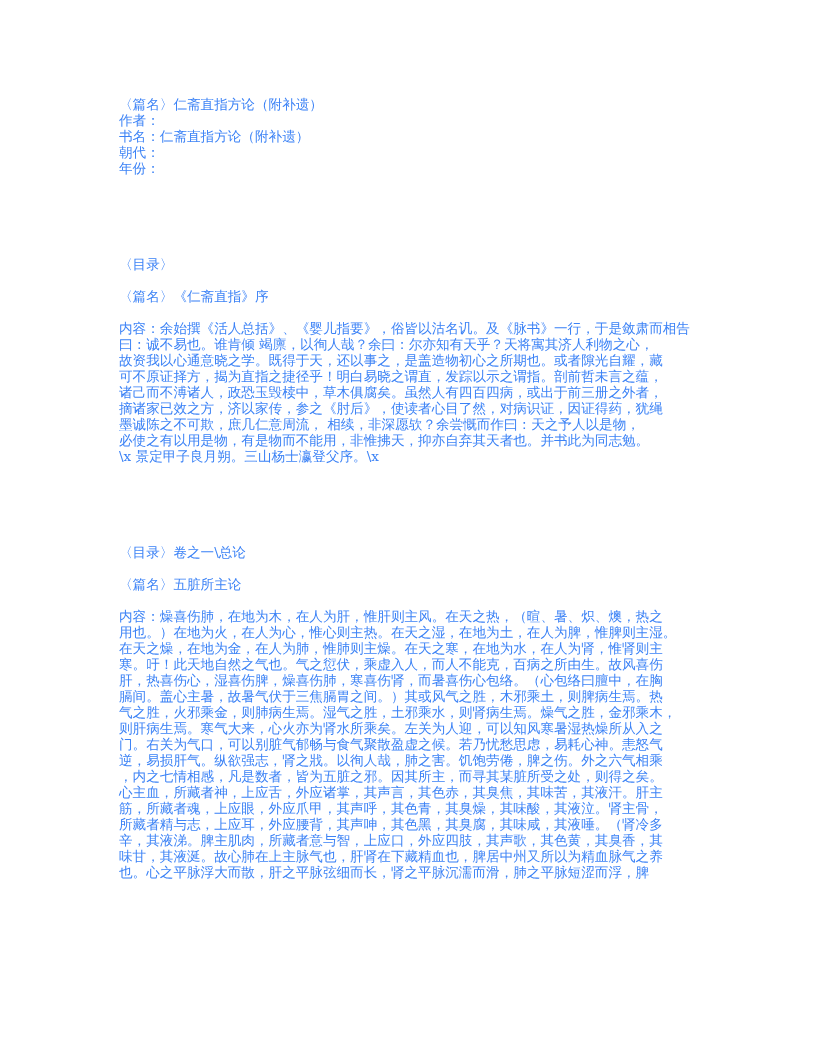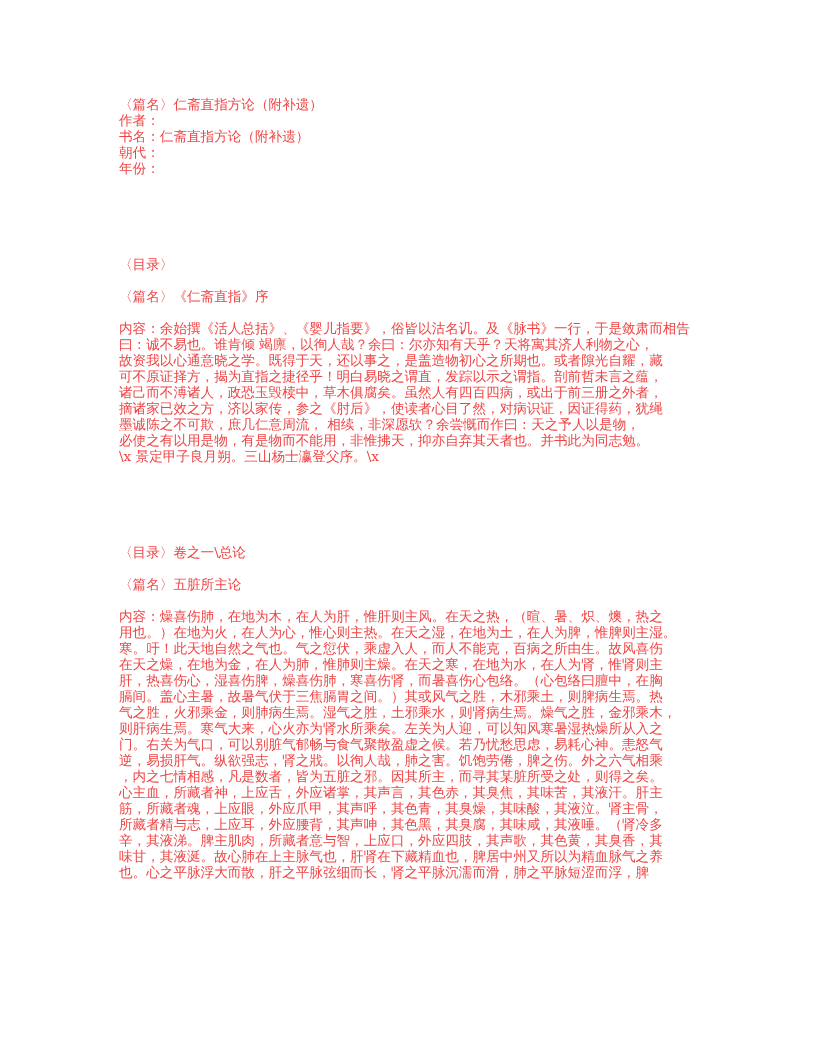--- a/index.html
+++ b/index.html
@@ -1,20 +1,20 @@
 <!DOCTYPE html>
 <html><head>
 <meta charset="utf-8">
 <style>
   html, body { margin: 0; padding: 0; background: #ffffff; }
   body { width: 816px; height: 1056px; position: relative; overflow: hidden; }
   .page {
     position: absolute; left: 119px; top: 96px; width: 580px;
     font-family: "DejaVu Serif", "Liberation Serif", serif;
-    font-size: 13.6px; line-height: 16px; color: #ef4444;
+    font-size: 13.6px; line-height: 16px; color: #3b82f6;
   }
   .line { white-space: nowrap; height: 16px; }
   .gap1 { height: 16px; }
   .gap-large { height: 80px; }
 </style>
 </head>
 <body>
 
 <div class="page">
   <div class="line">〈篇名〉仁斋直指方论（附补遗）</div>
@@ -45,22 +45,22 @@
   <div class="gap-large"></div>
 
   <div class="line">〈目录〉卷之一\总论</div>
   <div class="gap1"></div>
   <div class="line">〈篇名〉五脏所主论</div>
   <div class="gap1"></div>
 
   <div>
     <div class="line">内容：燥喜伤肺，在地为木，在人为肝，惟肝则主风。在天之热，（暄、暑、炽、燠，热之</div>
     <div class="line">用也。）在地为火，在人为心，惟心则主热。在天之湿，在地为土，在人为脾，惟脾则主湿。</div>
+    <div class="line">在天之燥，在地为金，在人为肺，惟肺则主燥。在天之寒，在地为水，在人为肾，惟肾则主</div>
     <div class="line">寒。吁！此天地自然之气也。气之愆伏，乘虚入人，而人不能克，百病之所由生。故风喜伤</div>
-    <div class="line">在天之燥，在地为金，在人为肺，惟肺则主燥。在天之寒，在地为水，在人为肾，惟肾则主</div>
     <div class="line">肝，热喜伤心，湿喜伤脾，燥喜伤肺，寒喜伤肾，而暑喜伤心包络。（心包络曰膻中，在胸</div>
     <div class="line">膈间。盖心主暑，故暑气伏于三焦膈胃之间。）其或风气之胜，木邪乘土，则脾病生焉。热</div>
     <div class="line">气之胜，火邪乘金，则肺病生焉。湿气之胜，土邪乘水，则肾病生焉。燥气之胜，金邪乘木，</div>
     <div class="line">则肝病生焉。寒气大来，心火亦为肾水所乘矣。左关为人迎，可以知风寒暑湿热燥所从入之</div>
     <div class="line">门。右关为气口，可以别脏气郁畅与食气聚散盈虚之候。若乃忧愁思虑，易耗心神。恚怒气</div>
     <div class="line">逆，易损肝气。纵欲强志，肾之戕。以徇人哉，肺之害。饥饱劳倦，脾之伤。外之六气相乘</div>
     <div class="line">，内之七情相感，凡是数者，皆为五脏之邪。因其所主，而寻其某脏所受之处，则得之矣。</div>
     <div class="line">心主血，所藏者神，上应舌，外应诸掌，其声言，其色赤，其臭焦，其味苦，其液汗。肝主</div>
     <div class="line">筋，所藏者魂，上应眼，外应爪甲，其声呼，其色青，其臭燥，其味酸，其液泣。肾主骨，</div>
     <div class="line">所藏者精与志，上应耳，外应腰背，其声呻，其色黑，其臭腐，其味咸，其液唾。（肾冷多</div>

